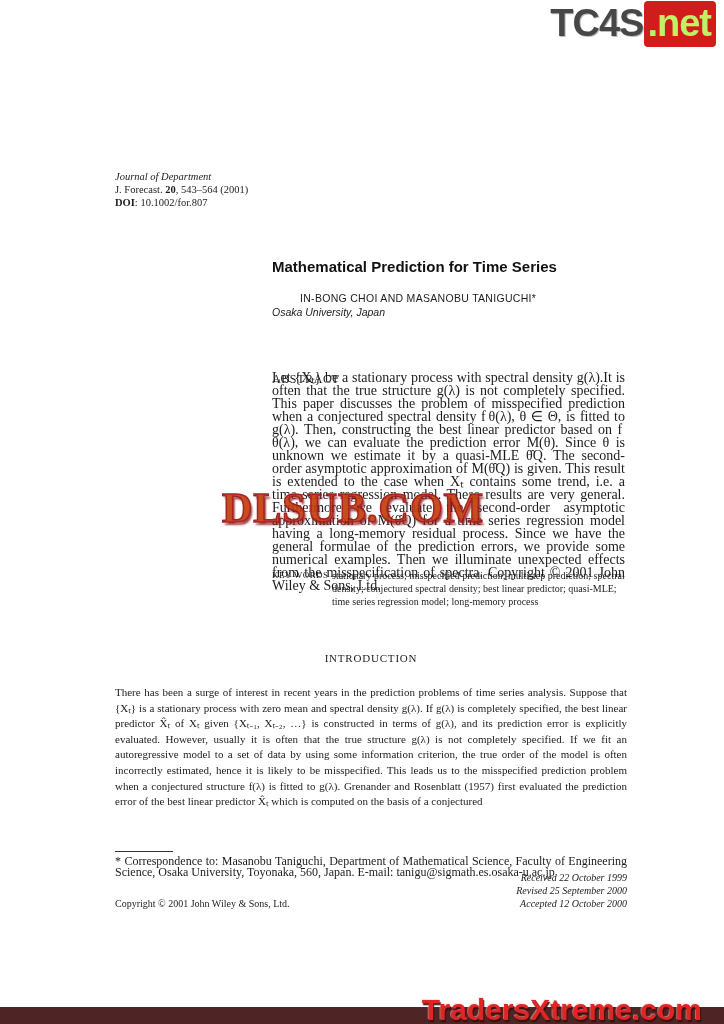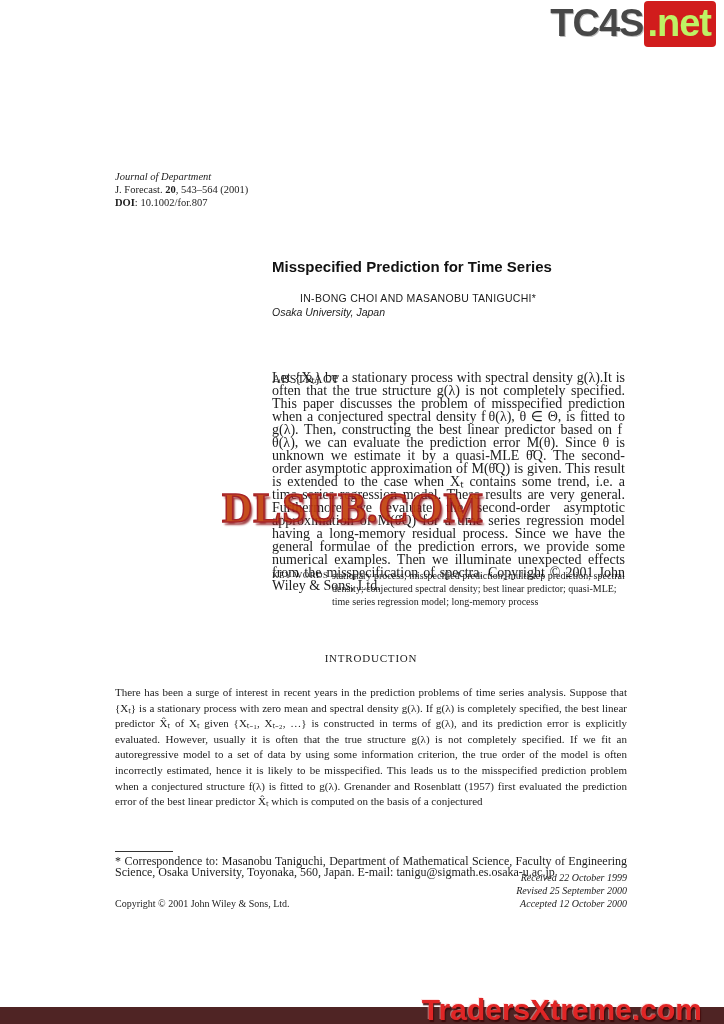--- a/index.html
+++ b/index.html
@@ -216,21 +216,21 @@
   <div class="wm-top">
     <span class="tc4s">TC4S</span><span class="dotnet">.net</span>
   </div>
 
   <div class="journal-info">
     <div class="jname">Journal of Department</div>
     <div><span>J. Forecast. </span><span class="bold">20</span><span>, 543–564 (2001)</span></div>
     <div><span class="bold">DOI</span><span>: 10.1002/for.807</span></div>
   </div>
 
-  <h1 class="title">Misspecified Prediction for Time Series</h1>
+  <h1 class="title">Mathematical Prediction for Time Series</h1>
   <div class="authors">IN-BONG CHOI AND MASANOBU TANIGUCHI*</div>
   <div class="affiliation">Osaka University, Japan</div>
 
   <div class="abstract-label">ABSTRACT</div>
   <div class="abstract-text">Let {Xₜ} be a stationary process with spectral density g(λ).It is often that the true structure g(λ) is not completely specified. This paper discusses the problem of misspecified prediction when a conjectured spectral density f θ(λ), θ ∈ Θ, is fitted to g(λ). Then, constructing the best linear predictor based on f θ(λ), we can evaluate the prediction error M(θ). Since θ is unknown we estimate it by a quasi-MLE θ̂Q. The second-order asymptotic approximation of M(θ̂Q) is given. This result is extended to the case when Xₜ contains some trend, i.e. a time series regression model. These results are very general. Furthermore we evaluate the second-order asymptotic approximation of M(θ̂Q) for a time series regression model having a long-memory residual process. Since we have the general formulae of the prediction errors, we provide some numerical examples. Then we illuminate unexpected effects from the misspecification of spectra.  Copyright © 2001 John Wiley &amp; Sons, Ltd.</div>
 
   <div class="wm-mid">DLSUB.COM</div>
 
   <div class="keywords-label">KEY WORDS</div>
   <div class="keywords-text">stationary process; misspecified prediction; multistep prediction; spectral density; conjectured spectral density; best linear predictor; quasi-MLE; time series regression model; long-memory process</div>

